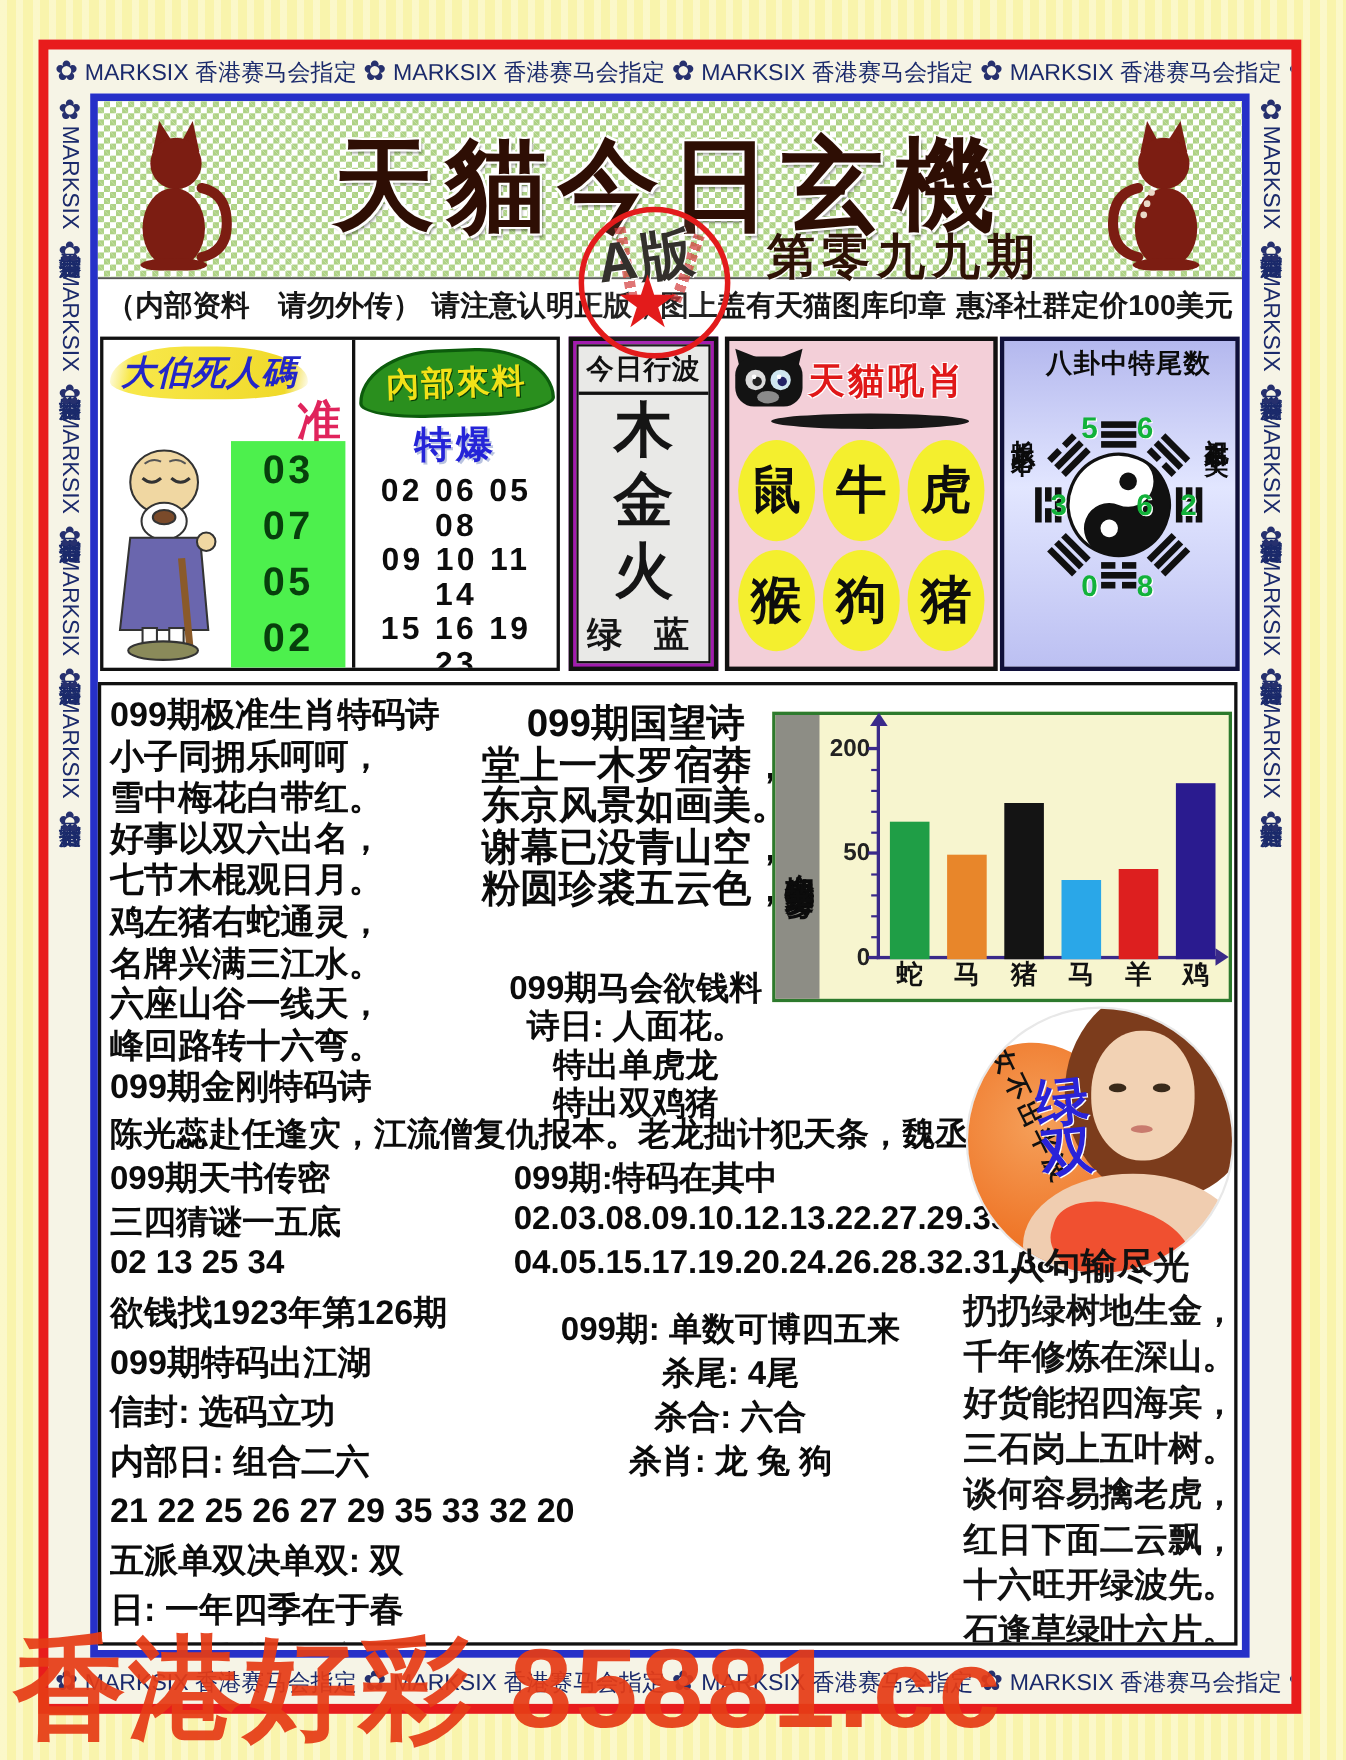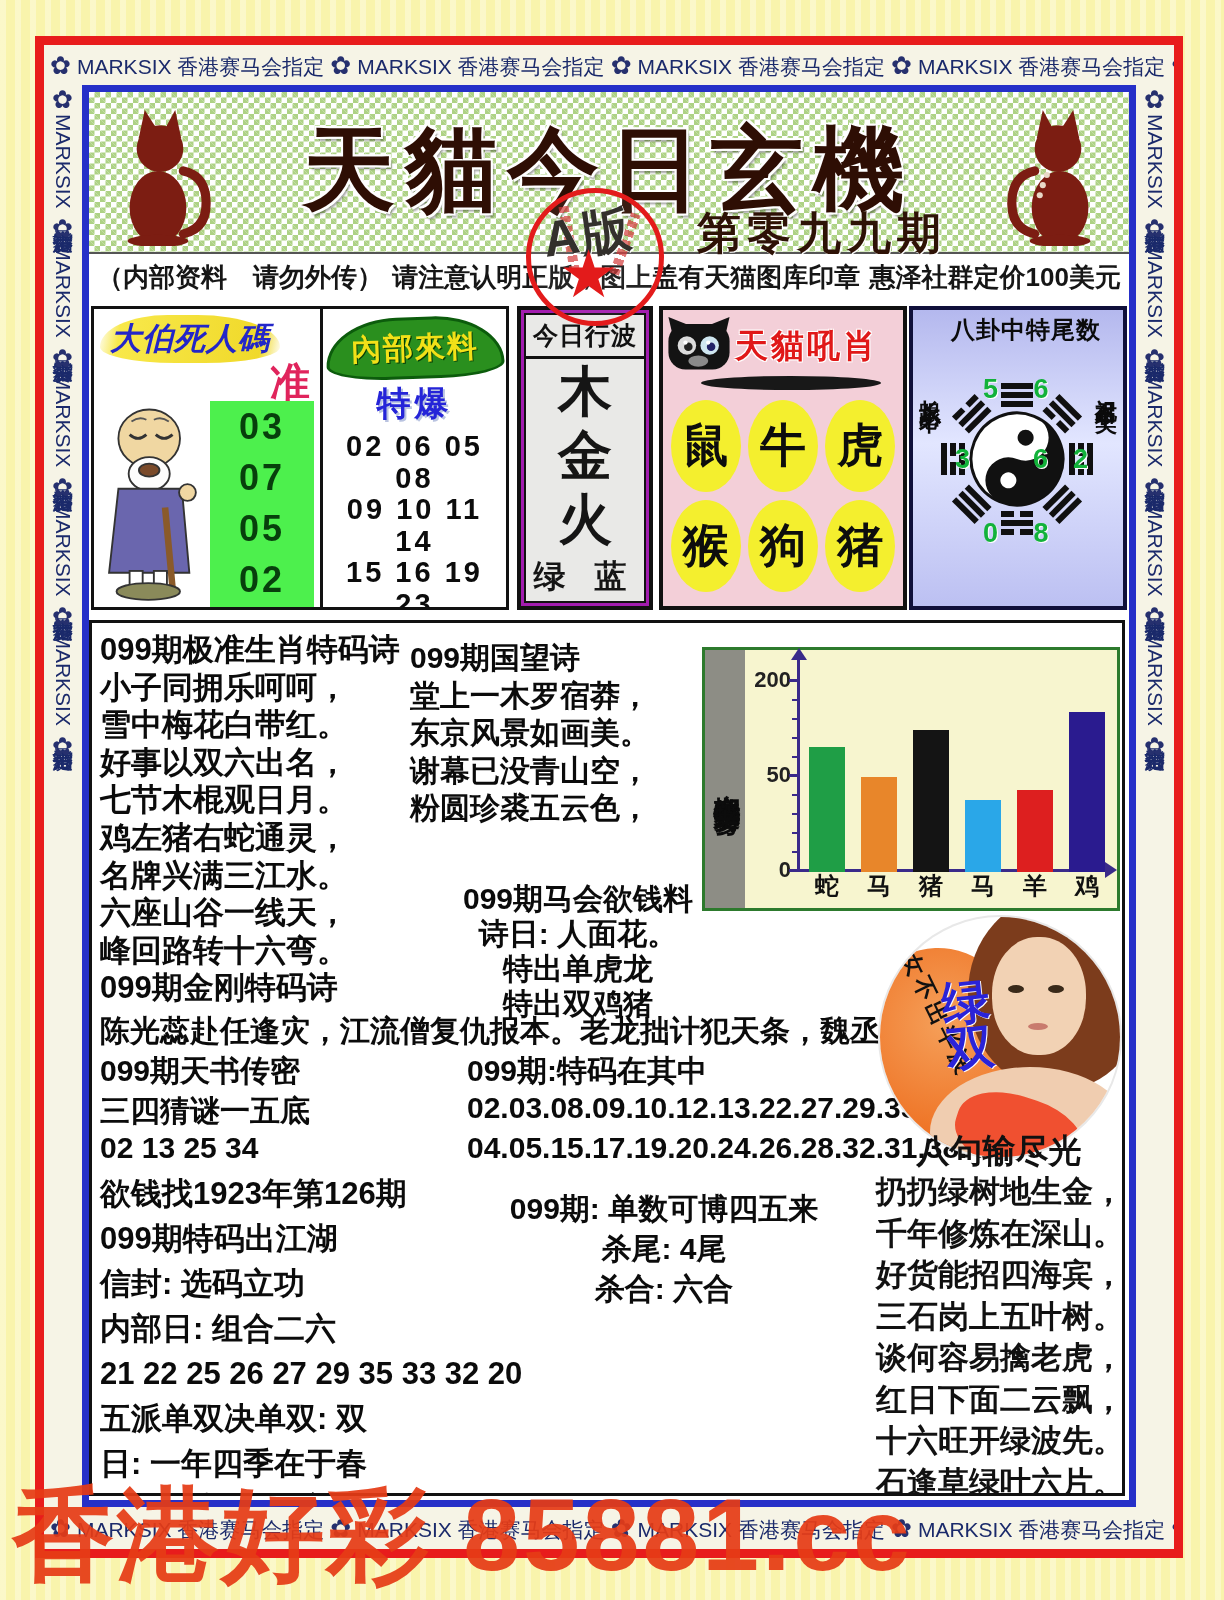--- a/index.html
+++ b/index.html
@@ -91,21 +91,21 @@
   
   .mainbox{position:absolute;left:0;right:4px;top:528px;bottom:4px;border:3px solid #111;background:#fff;overflow:hidden;}
   .tl{position:absolute;font-weight:bold;color:#0b0b0b;white-space:nowrap;}
   .leftcol{left:8px;top:8px;font-size:31px;}
   .leftcol div{line-height:37.6px;}
   .wideline{left:8px;top:388px;font-size:30px;}
   .pairrow{font-size:30px;}
   .pairrow .pr{position:absolute;left:367px;top:0;}
   .leftcol2{left:8px;top:548px;font-size:31px;}
   .leftcol2 div{line-height:45px;}
-  .midcol{left:318px;top:16px;width:336px;text-align:left;font-size:30px;}
+  .midcol{left:318px;top:16px;width:336px;text-align:center;font-size:35px;}
   .midcol div{line-height:37.6px;}
   .midcol2{left:318px;top:258px;width:336px;text-align:center;font-size:30px;}
   .midcol2 div{line-height:35px;}
   .shacol{left:362px;top:566px;width:420px;text-align:center;font-size:30px;}
   .shacol div{line-height:40px;}
   
   .chartbox{position:absolute;left:610px;top:24px;width:418px;height:264px;box-sizing:border-box;
     border:3px solid #2d7a2d;background:#f7f5cf;display:flex;}
   .chart-side{width:40px;background:#8d8d85;color:#0c0c0c;writing-mode:vertical-rl;text-orientation:upright;
     font-size:27px;font-weight:bold;text-align:center;letter-spacing:2px;padding-top:4px;box-sizing:border-box;}
@@ -389,20 +389,21 @@
           <div>099期马会欲钱料</div>
           <div>诗日: 人面花。</div>
           <div>特出单虎龙</div>
           <div>特出双鸡猪</div>
         </div>
 
         <div class="tl shacol">
           <div>099期: 单数可博四五来</div>
           <div>杀尾: 4尾</div>
           <div>杀合: 六合</div>
+          <div>杀肖: 龙 兔 狗</div>
         </div>
 
         <div class="chartbox">
           <div class="chart-side">今期特码走势参考</div>
           <div class="chart-plot">
             <div class="y-axis"></div>
             <div class="y-arrow"></div>
             <div class="x-axis"></div>
             <div class="x-arrow"></div>
           <div class="ytick-label" style="bottom: 25px;">0</div>

